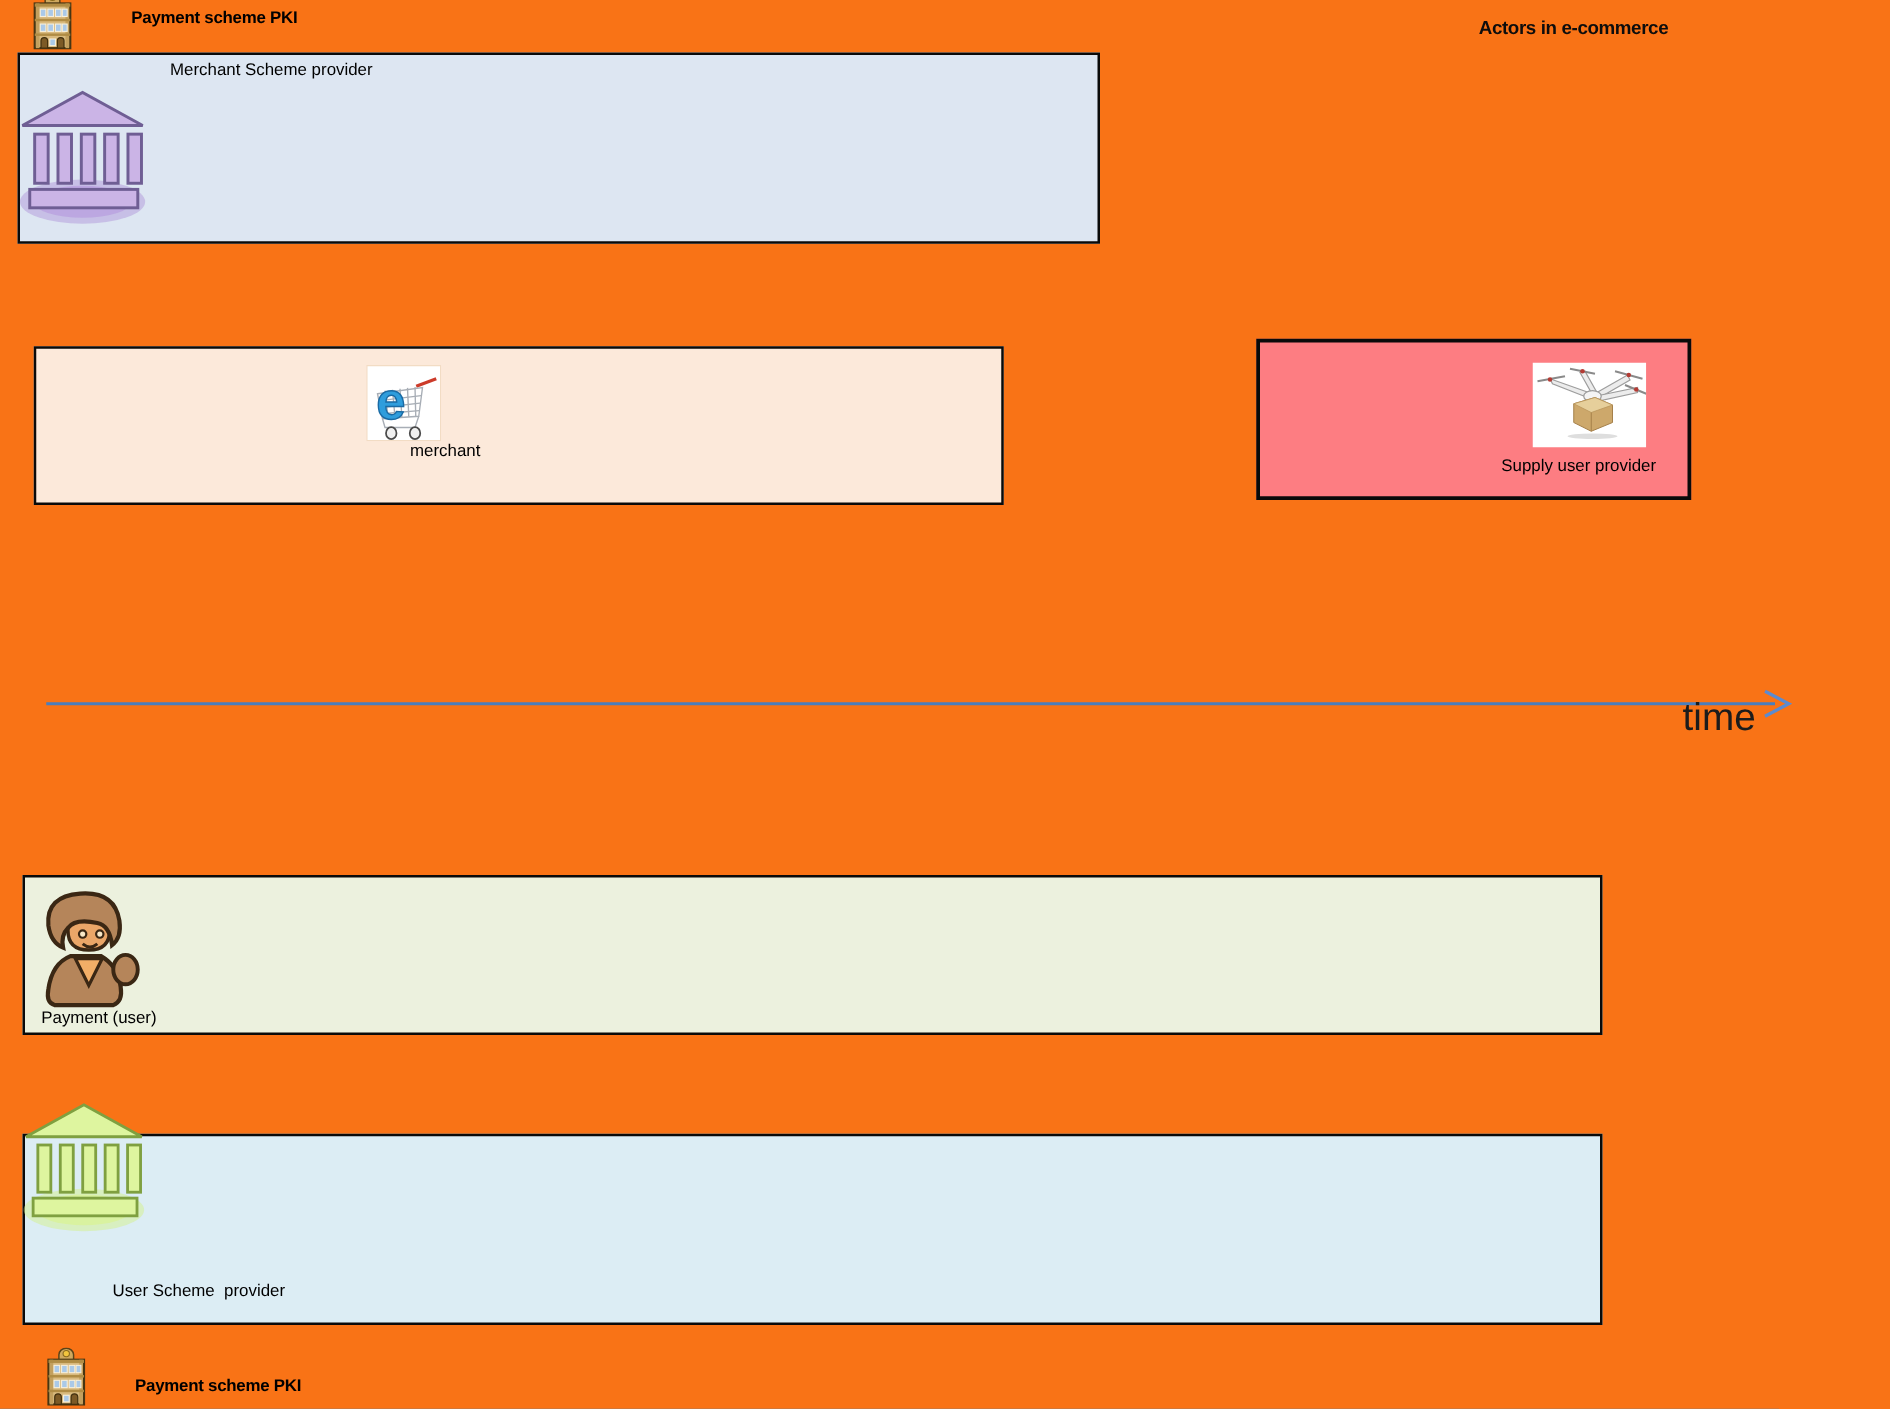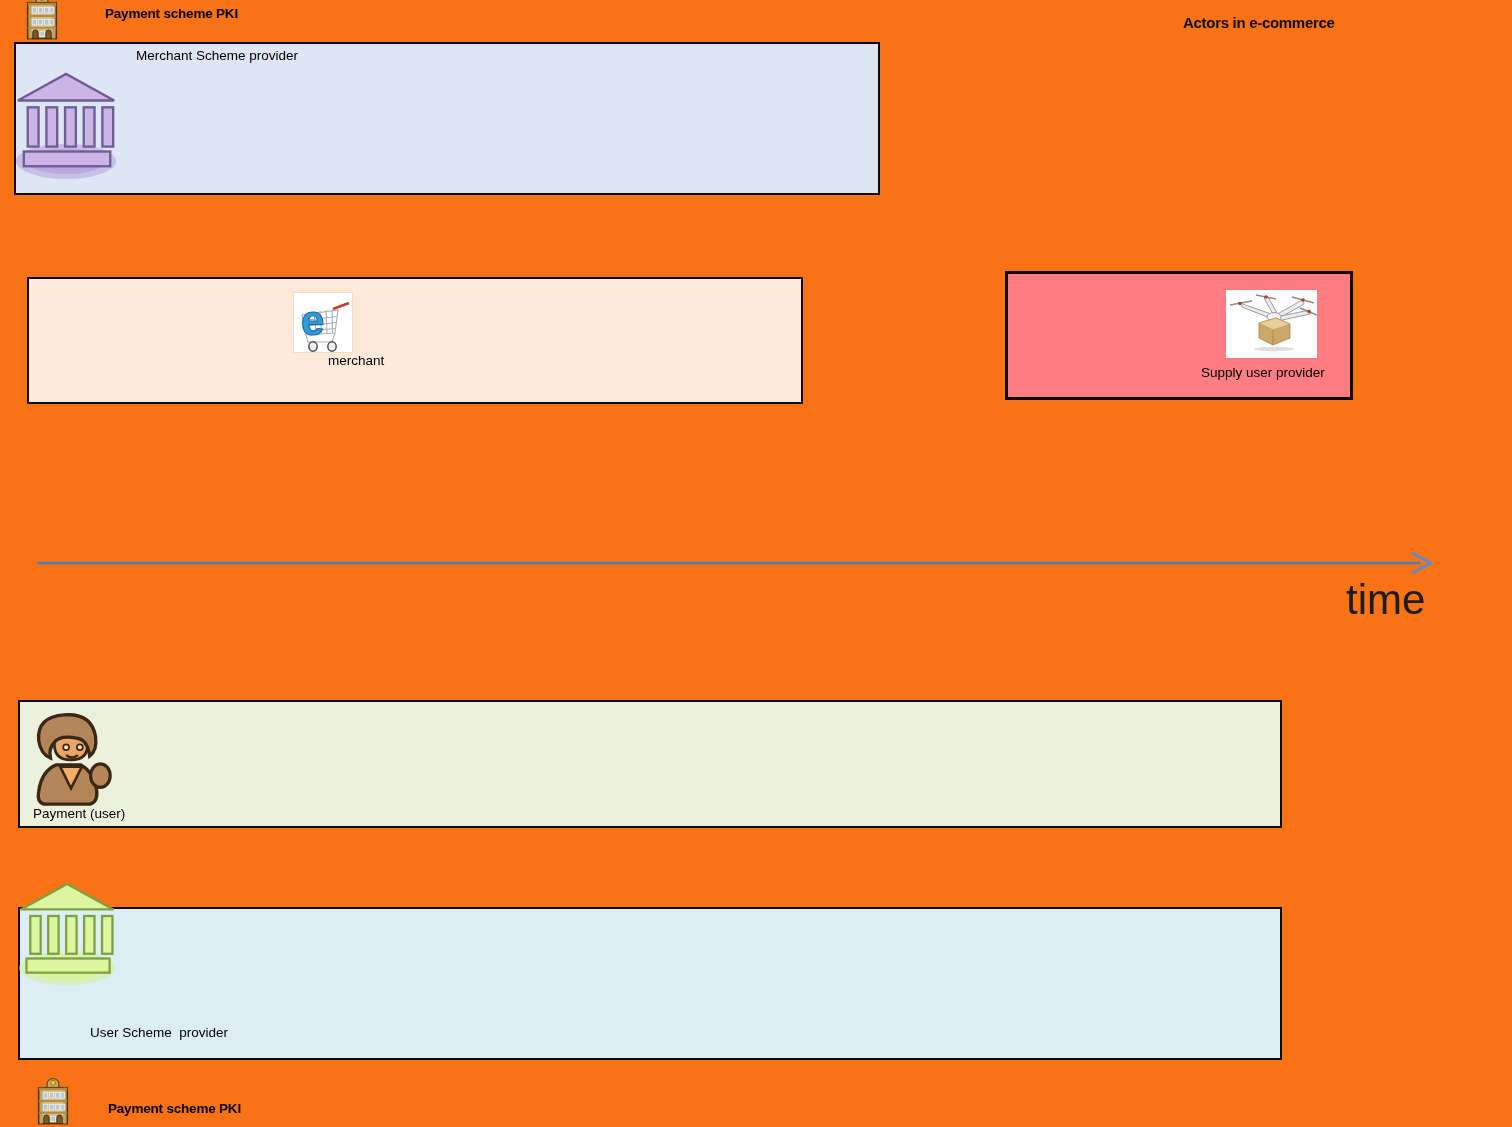--- a/index.html
+++ b/index.html
@@ -3,21 +3,21 @@
 <meta charset="utf-8">
 <style>
   html,body{margin:0;padding:0;}
   body{background:#808080;font-family:"Liberation Sans",sans-serif;}
   .stage{position:relative;width:1512px;height:1127px;background:#f97316;overflow:hidden;}
   .abs{position:absolute;}
   .box{position:absolute;border:2px solid #0a0a0a;box-sizing:border-box;}
   .label{position:absolute;font-size:13.5px;color:#000;white-space:nowrap;}
   .label-bold{font-weight:bold;letter-spacing:-0.2px;}
   .title{position:absolute;left:1183px;top:14px;font-size:15px;font-weight:bold;color:#0d0d0d;letter-spacing:-0.3px;}
-  .time-label{position:absolute;left:1346px;top:556px;font-size:42px;color:#1c1c1c;margin-top:20px;}
+  .time-label{position:absolute;left:1346px;top:556px;font-size:31px;color:#1c1c1c;}
   .icon{position:absolute;}
   .icon svg{display:block;width:100%;height:100%;}
 
   
   .bank-purple .b{fill:#cbb4e6;stroke:#6f5e94;stroke-width:2.4;}
   .bank-purple .glow1{fill:#ae90d6;opacity:.45;}
   .bank-purple .glow2{fill:#b89dde;opacity:.7;}
   .bank-green .b{fill:#def59f;stroke:#7fa040;stroke-width:2.4;}
   .bank-green .glow1{fill:#d4f18c;opacity:.5;}
   .bank-green .glow2{fill:#daf395;opacity:.75;}

